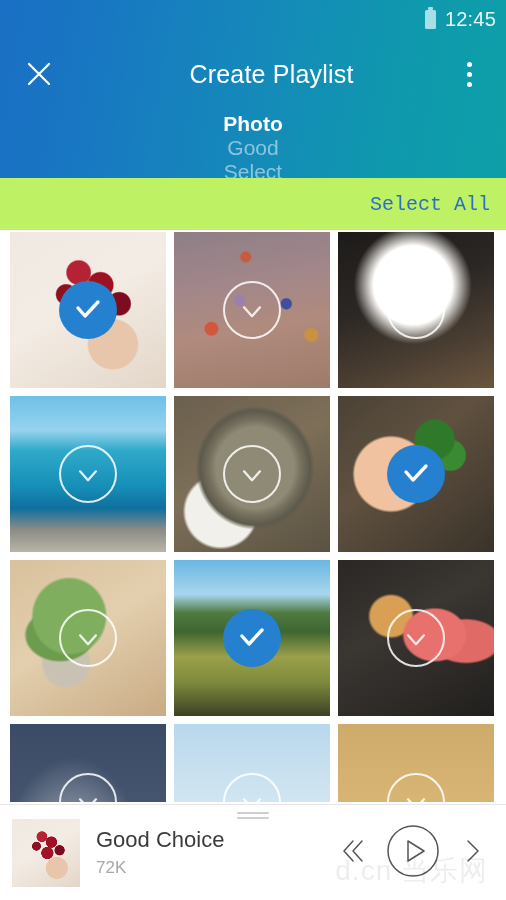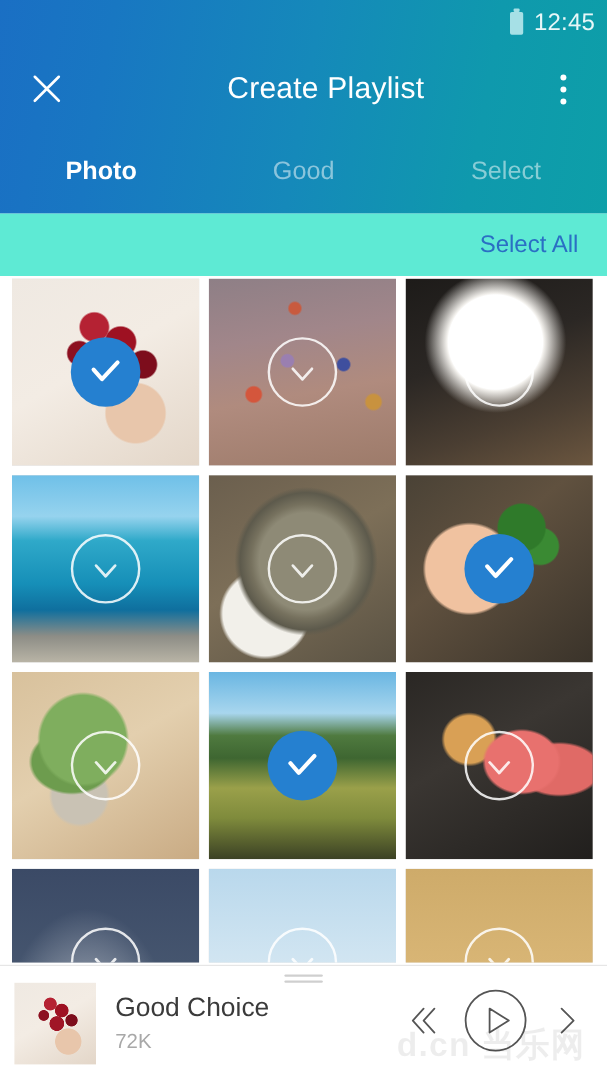--- a/index.html
+++ b/index.html
@@ -45,34 +45,35 @@
     color:#ffffff; font-size:25px; font-weight:400; letter-spacing:.2px;margin-left:37px;
   }
   .overflow-btn {
     position:absolute; right:20px; top:50%; transform:translateY(-50%);
     width:34px; height:42px; display:flex; flex-direction:column;
     align-items:center; justify-content:center; gap:5px; cursor:pointer;
   }
   .overflow-btn i { display:block; width:5px; height:5px; border-radius:50%; background:#ffffff; }
 
   .tabs {
-    position:absolute; top:112px; left:0; width:506px; height:62px; display:flex;
+    position:absolute; top:112px; left:0; width:506px; height:62px; display:flex;flex-direction:column;
   }
   .tab {
     flex:1; display:flex; align-items:center; justify-content:center;
     font-size:21px; cursor:pointer;
   }
   .tab.active { color:#ffffff; font-weight:700; }
   .tab.inactive { color:rgba(255,255,255,.50); font-weight:400; }
 
   
   .selectbar {
     position:absolute; top:178px; left:0; width:506px; height:52px;
-    background:#5eead4; display:flex; align-items:center; justify-content:flex-end;
-    padding-right:24px;
+    background:#bef264; display:flex; align-items:center; justify-content:flex-end;
+    padding-right:16px;
+    font-family:Liberation Mono, monospace;
   }
   .select-all { color:#2a6fc4; font-size:20px; cursor:pointer; }
 
   
   .grid {
     position:absolute; top:232px; left:10px;
     width:492px; height:570px; overflow:hidden;
     display:grid; grid-template-columns:repeat(3,156px);
     grid-auto-rows:156px; gap:8px;
   }
@@ -105,21 +106,21 @@
   .player-title { font-size:22px; color:#3b3b3b; }
   .player-sub { font-size:17px; color:#a8a8a8; margin-top:5px; }
   .player-controls {
     position:absolute; right:16px; top:50%; transform:translateY(-50%);
     display:flex; align-items:center; gap:14px;
   }
   .ctrl { cursor:pointer; display:flex; align-items:center; justify-content:center; }
   .watermark {
     position:absolute; right:18px; bottom:10px;
     font-size:28px; color:rgba(0,0,0,.07); letter-spacing:1px;
-    font-weight:700; pointer-events:none; white-space:nowrap;text-align:center;
+    font-weight:400; pointer-events:none; white-space:nowrap;text-align:center;
   }
 
   
   .p-flowers{background:
      radial-gradient(circle at 58% 34%, #9e1122 0 9%, transparent 10%),
      radial-gradient(circle at 44% 26%, #b52233 0 8%, transparent 9%),
      radial-gradient(circle at 70% 46%, #7d0d1c 0 8%, transparent 9%),
      radial-gradient(circle at 52% 50%, #a01526 0 12%, transparent 13%),
      radial-gradient(circle at 36% 40%, #8d1020 0 7%, transparent 8%),
      radial-gradient(circle at 66% 72%, #e8c6ab 0 16%, transparent 17%),

